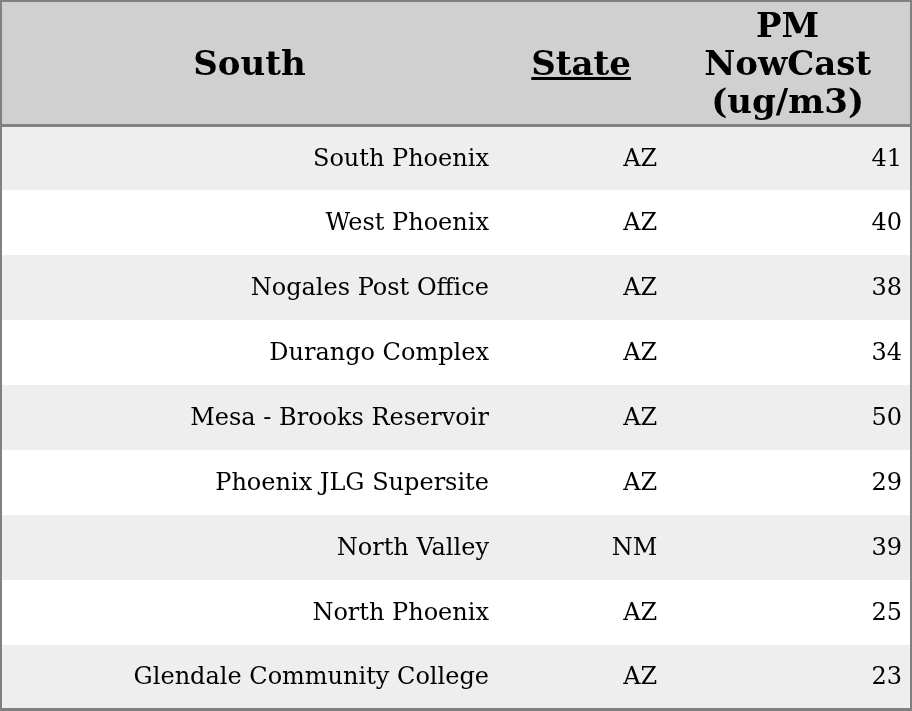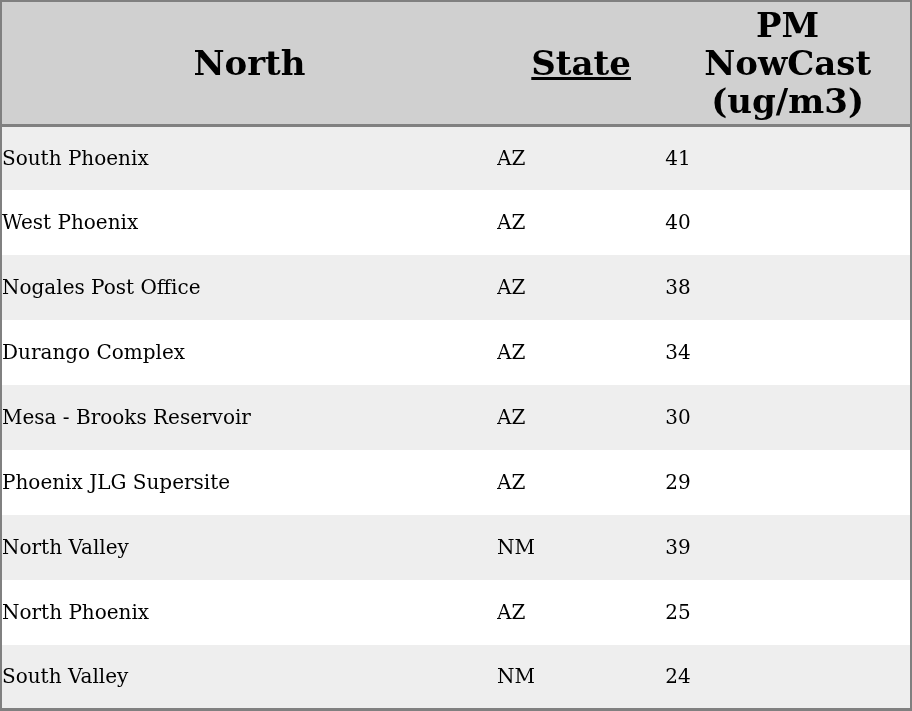--- a/index.html
+++ b/index.html
@@ -34,38 +34,38 @@
   th.col-site   { width: 54.5%; }
   th.col-state  { width: 18.5%; text-decoration: underline; }
   th.col-pm     { width: 27%; }
   th.col-pm .wrap-narrow {
     display: inline-block;
     width: 180px;
     text-align: center;
   }
   tbody td {
     height: 58px;
-    font-size: 20px;
-    text-align: left;
+    font-size: 24px;
+    text-align: right;
     vertical-align: middle;
-    padding: 0 0;
+    padding: 0 8px;
     overflow: hidden;
     white-space: nowrap;
   }
   tbody tr:nth-child(odd)  { background: #eeeeee; }
   tbody tr:nth-child(even) { background: #ffffff; }
 </style>
 </head>
 <body>
 
 <table class="pm-table">
   <thead>
     <tr>
       <th class="col-site">
-        <span>North</span>
+        <span>South</span>
       </th>
       <th class="col-state">
         <span>State</span>
       </th>
       <th class="col-pm">
         <span class="wrap-narrow">PM NowCast (ug/m3)</span>
       </th>
     </tr>
   </thead>
   <tbody>
@@ -89,41 +89,41 @@
 
   <tr>
     <td>Durango Complex</td>
     <td>AZ</td>
     <td>34</td>
   </tr>
 
   <tr>
     <td>Mesa - Brooks Reservoir</td>
     <td>AZ</td>
-    <td>30</td>
+    <td>50</td>
   </tr>
 
   <tr>
     <td>Phoenix JLG Supersite</td>
     <td>AZ</td>
     <td>29</td>
   </tr>
 
   <tr>
     <td>North Valley</td>
     <td>NM</td>
     <td>39</td>
   </tr>
 
   <tr>
     <td>North Phoenix</td>
     <td>AZ</td>
     <td>25</td>
   </tr>
 
+
   <tr>
-    <td>South Valley</td>
-    <td>NM</td>
-    <td>24</td>
+    <td>Glendale Community College</td>
+    <td>AZ</td>
+    <td>23</td>
   </tr>
-
 </tbody>
 </table>
 
 </body></html>

